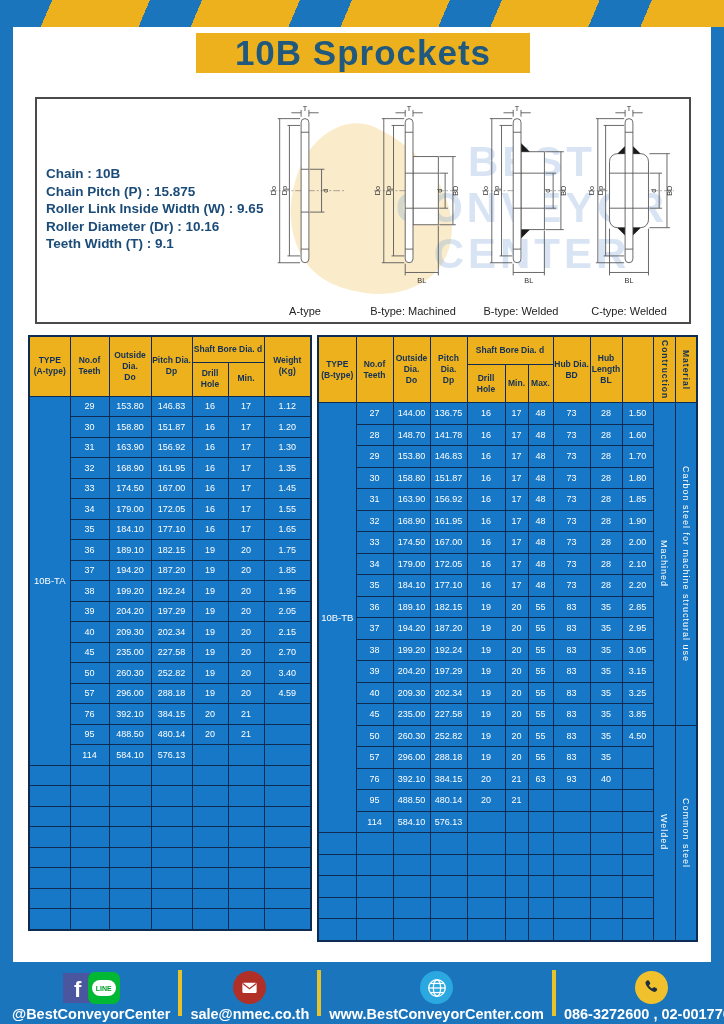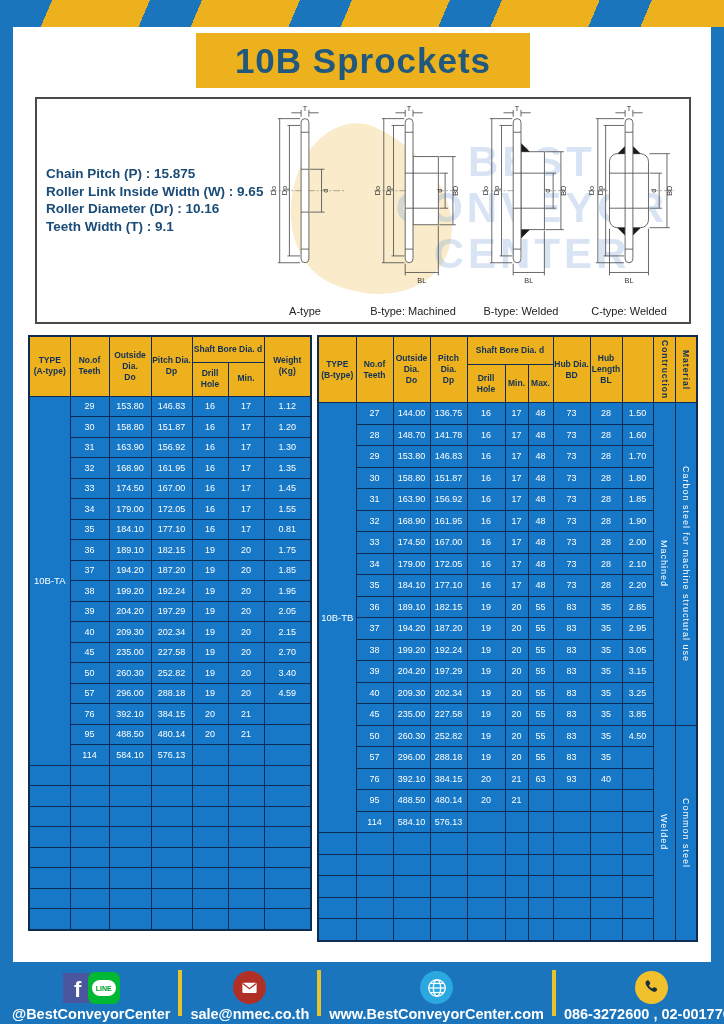--- a/index.html
+++ b/index.html
@@ -1,21 +1,21 @@
 <!DOCTYPE html>
 <html><head>
 <meta charset="utf-8">
 <style>
   html,body{margin:0;padding:0;background:#888;}
   .page{position:relative;width:724px;height:1024px;background:#1b75bc;
         font-family:"Liberation Sans",sans-serif;overflow:hidden;margin:0 auto;}
   .top-bar{position:absolute;left:0;top:0;width:724px;height:27px;
         background:repeating-linear-gradient(113deg,#1b75bc 0 48px,#edb11d 48px 138px);}
   .content{position:absolute;left:13px;top:27px;width:698px;height:935px;background:#ffffff;}
-  .title-box{position:absolute;left:196px;top:33px;width:334px;height:55px;background:#edb11d;
+  .title-box{position:absolute;left:196px;top:33px;width:334px;height:40px;background:#edb11d;
         display:flex;align-items:center;justify-content:center;}
   .title-box span{font-size:35px;font-weight:bold;color:#20597d;letter-spacing:1px;}
   .spec-box{position:absolute;left:35px;top:97px;width:652px;height:223px;border:2px solid #4a4a4a;background:#fff;}
   .specs{position:absolute;left:9px;top:66px;z-index:3;}
   .specs div{font-size:13.5px;font-weight:bold;color:#1b4c78;line-height:17.5px;white-space:nowrap;}
   .watermark{position:absolute;left:330px;top:40px;width:330px;text-align:center;z-index:0;
         font-weight:bold;font-size:42px;line-height:46px;letter-spacing:4px;color:rgba(125,165,215,0.30);}
   .wm-shape{position:absolute;left:250px;top:35px;width:170px;height:160px;z-index:0;
         background:rgba(245,213,140,0.45);border-radius:30% 70% 55% 45%/40% 55% 45% 60%;
         transform:rotate(25deg);}
@@ -69,20 +69,21 @@
 
   <div class="spec-box">
     <div class="wm-shape"></div>
     <div class="watermark">
       <div>BEST</div>
       <div>CONVEYOR</div>
       <div>CENTER</div>
     </div>
 
     <div class="specs">
+      <div>Chain : 10B</div>
       <div>Chain Pitch (P) : 15.875</div>
       <div>Roller Link Inside Width (W) : 9.65</div>
       <div>Roller Diameter (Dr) : 10.16</div>
       <div>Teeth Width (T) : 9.1</div>
     </div>
 
     <div class="drawings">
 
       <div class="drawing">
         <svg width="100" height="190" viewBox="0 0 100 190">
@@ -330,21 +331,21 @@
           <td>16</td>
           <td>17</td>
           <td>1.55</td>
         </tr>
         <tr>
           <td>35</td>
           <td>184.10</td>
           <td>177.10</td>
           <td>16</td>
           <td>17</td>
-          <td>0.81</td>
+          <td>1.65</td>
         </tr>
         <tr>
           <td>36</td>
           <td>189.10</td>
           <td>182.15</td>
           <td>19</td>
           <td>20</td>
           <td>1.75</td>
         </tr>
         <tr>

